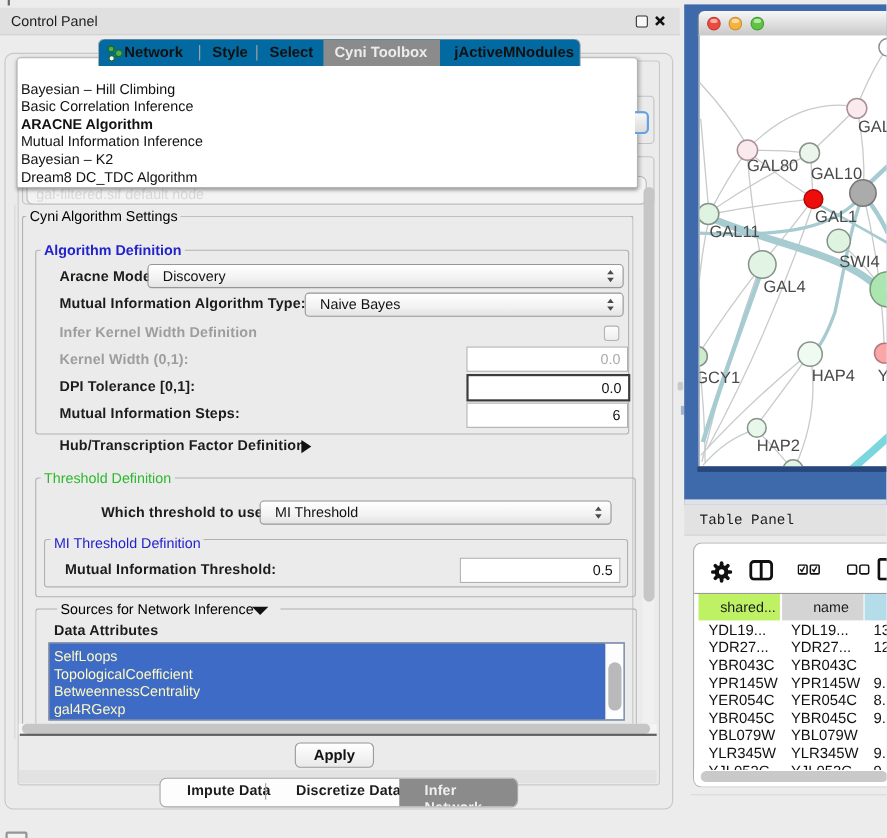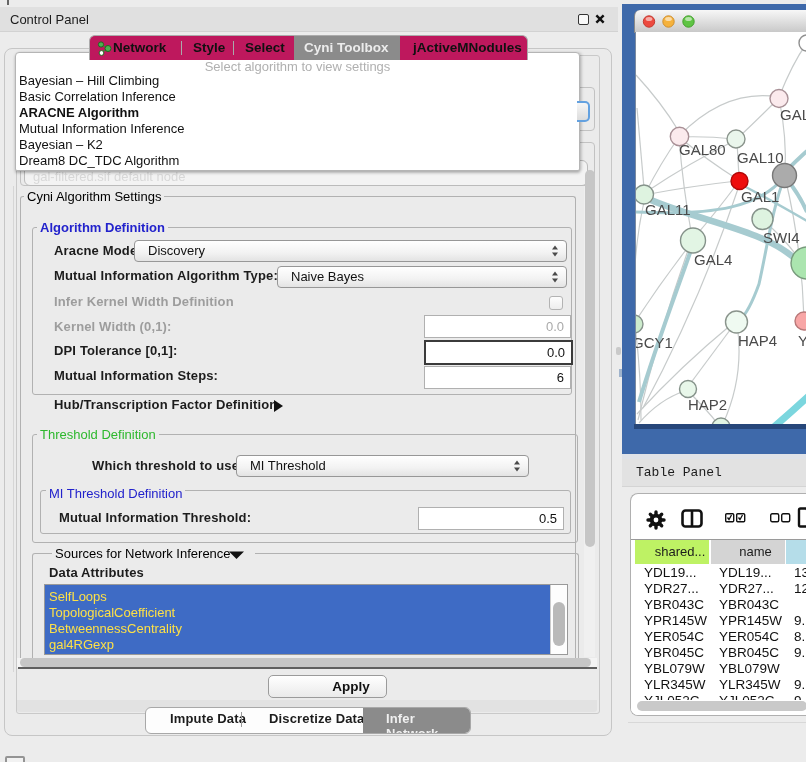--- a/index.html
+++ b/index.html
@@ -86,21 +86,21 @@
 
 <div class="abs b13" style="left:42px;top:397px;">Hub/Transcription Factor Definition</div>
 <svg class="abs" style="left:272px;top:399px;" width="12" height="14">
     <path d="M2 1 L11 7 L2 13 Z" fill="#111"></path>
   </svg>
 
 <div class="gbox" style="left:32px;top:434px;width:544px;height:107px;"></div>
 <div class="glabel" style="left:37px;top:428px;color:#2db82d;">Threshold Definition</div>
 
 <div class="abs b13" style="left:80px;top:458px;">Which threshold to use:</div>
-<div class="combo" style="left:236px;top:455px;width:291px;height:20px;">
+<div class="combo" style="left:236px;top:455px;width:291px;height:20px;padding-left:27px;">
     <span class="ctext">MI Threshold</span>
     <svg class="carrows" width="8" height="12" style="top:4px;right:7px;">
       <path d="M4 0.5 L7 4.4 H1 Z" fill="#4a4a4a"></path>
       <path d="M4 11.5 L7 7.6 H1 Z" fill="#4a4a4a"></path>
     </svg>
   </div>
 
 <div class="gbox" style="left:40px;top:490px;width:529px;height:42px;"></div>
 <div class="glabel" style="left:46px;top:487px;color:#2222cc;">MI Threshold Definition</div>
 
@@ -111,60 +111,59 @@
 
 <div class="gbox" style="left:32px;top:553px;width:545px;height:110px;border-bottom:none;"></div>
 <div class="glabel" style="left:52px;top:547px;padding-right:24px;">Sources for Network Inference</div>
 <svg class="abs" style="left:228px;top:550px;" width="17" height="10">
     <path d="M1 1.5 L16 1.5 L8.5 9 Z" fill="#111"></path>
   </svg>
 
 <div class="abs b13" style="left:37px;top:565px;">Data Attributes</div>
 
 <div class="abs" style="left:44px;top:584px;width:522px;height:69px;border:1px solid #999;background:#3e6bc5;overflow:hidden;">
-  <div style="color:#fde047;font-size:13px;line-height:16px;padding:4px 0 0 4px;">SelfLoops<br>TopologicalCoefficient<br>BetweennessCentrality<br>gal4RGexp</div>
+  <div style="color:#fef9c3;font-size:13px;line-height:16px;padding:4px 0 0 4px;">SelfLoops<br>TopologicalCoefficient<br>BetweennessCentrality<br>gal4RGexp</div>
   <div class="abs" style="right:0;top:0;width:16px;height:69px;background:#fdfdfd;border-left:1px solid #ccc;"></div>
   <div class="abs" style="right:2px;top:17px;width:12px;height:44px;background:#b9b9b9;border-radius:6px;"></div>
 </div>
 
 <div class="abs" style="left:17px;top:658px;width:580px;height:10px;background:#f4f4f4;"></div>
 <div class="abs" style="left:20px;top:658px;width:571px;height:9px;background:#c6c6c6;border-radius:5px;"></div>
 <div class="abs" style="left:18px;top:667px;width:579px;height:2px;background:#5f5f5f;"></div>
 
 <div class="abs" style="left:13px;top:186px;width:1px;height:486px;background:#d6d6d6;"></div>
 
 <div class="abs" style="left:584px;top:186px;width:11px;height:471px;background:#f0f0f0;"></div>
 <div class="abs" style="left:584.5px;top:170px;width:10px;height:377px;background:#c6c6c6;border-radius:5px;"></div>
 
-<div class="abs" style="left:268px;top:675px;width:70px;height:21px;border:1px solid #9b9b9b;border-radius:5px;background:linear-gradient(#ffffff,#eaeaea);text-align:center;padding-left:47px;">
+<div class="abs" style="left:268px;top:675px;width:70px;height:21px;border:1px solid #9b9b9b;border-radius:5px;background:linear-gradient(#ffffff,#eaeaea);text-align:center;">
   <span style="font-size:13.5px;font-weight:bold;color:#111;line-height:21px;">Apply</span></div>
 
 <div class="abs" style="left:145px;top:707px;width:324px;height:25px;background:#fdfdfd;border:1px solid #a8a8a8;border-radius:6px;overflow:hidden;">
   <div class="abs b13" style="left:12px;top:3px;">Impute Data</div>
   <div class="abs" style="left:95px;top:4px;width:1px;height:15px;background:#999;"></div>
   <div class="abs b13" style="left:111px;top:3px;">Discretize Data</div>
   <div class="abs" style="left:217px;top:0;width:107px;height:25px;background:#8b8b8b;"></div>
   <div class="abs b13" style="left:228px;top:3px;color:#f0f0f0;">Infer Network</div>
 </div>
 
 <div class="abs" style="left:15px;top:52px;width:563px;height:117px;background:#fff;border:1px solid #b5b5b5;border-radius:4px 4px 2px 2px;box-shadow:0 2px 3px rgba(0,0,0,0.25),2px 0 3px rgba(0,0,0,0.12);">
-  <div class="abs" style="left:0;top:6px;width:563px;text-align:center;font-size:13px;color:#b0b0b0;">Select algorithm to view settings</div>
   <div class="abs" style="left:3px;top:20px;font-size:13px;line-height:16px;color:#111;">
     Bayesian – Hill Climbing<br>
     Basic Correlation Inference<br>
     <b>ARACNE Algorithm</b><br>
     Mutual Information Inference<br>
     Bayesian – K2<br>
     Dream8 DC_TDC Algorithm
   </div>
 </div>
 
 <div class="abs" style="left:577px;top:101px;width:11px;height:17px;border:2px solid #63a1e0;border-left:none;border-radius:0 5px 5px 0;background:linear-gradient(#f6f6f6,#dcdcdc);"></div>
 
-<div class="abs" style="left:89px;top:35px;width:437px;height:24px;background:#be185d;border:1px solid #ababab;border-radius:6px 6px 0 0;border-bottom:none;overflow:hidden;">
+<div class="abs" style="left:89px;top:35px;width:437px;height:24px;background:#0369a1;border:1px solid #ababab;border-radius:6px 6px 0 0;border-bottom:none;overflow:hidden;">
   <svg class="abs" style="left:7px;top:5px;" width="15" height="15">
     <line x1="4" y1="4" x2="11" y2="7" stroke="#3a8a3a" stroke-width="1.2"></line>
     <line x1="4" y1="12" x2="11" y2="7" stroke="#3a8a3a" stroke-width="1.2"></line>
     <circle cx="4" cy="3.5" r="2.6" fill="#4caf50" stroke="#1d6b1d"></circle>
     <circle cx="11" cy="7.5" r="3" fill="#4caf50" stroke="#1d6b1d"></circle>
     <circle cx="4.5" cy="12" r="2.4" fill="#fff" stroke="#1d6b1d"></circle>
   </svg>
   <div class="abs" style="left:23px;top:4px;font-size:13.5px;font-weight:600;color:#111;">Network</div>
   <div class="abs" style="left:91px;top:5px;width:1px;height:14px;background:#aaa;"></div>
   <div class="abs" style="left:103px;top:4px;font-size:13.5px;font-weight:600;color:#111;">Style</div>

